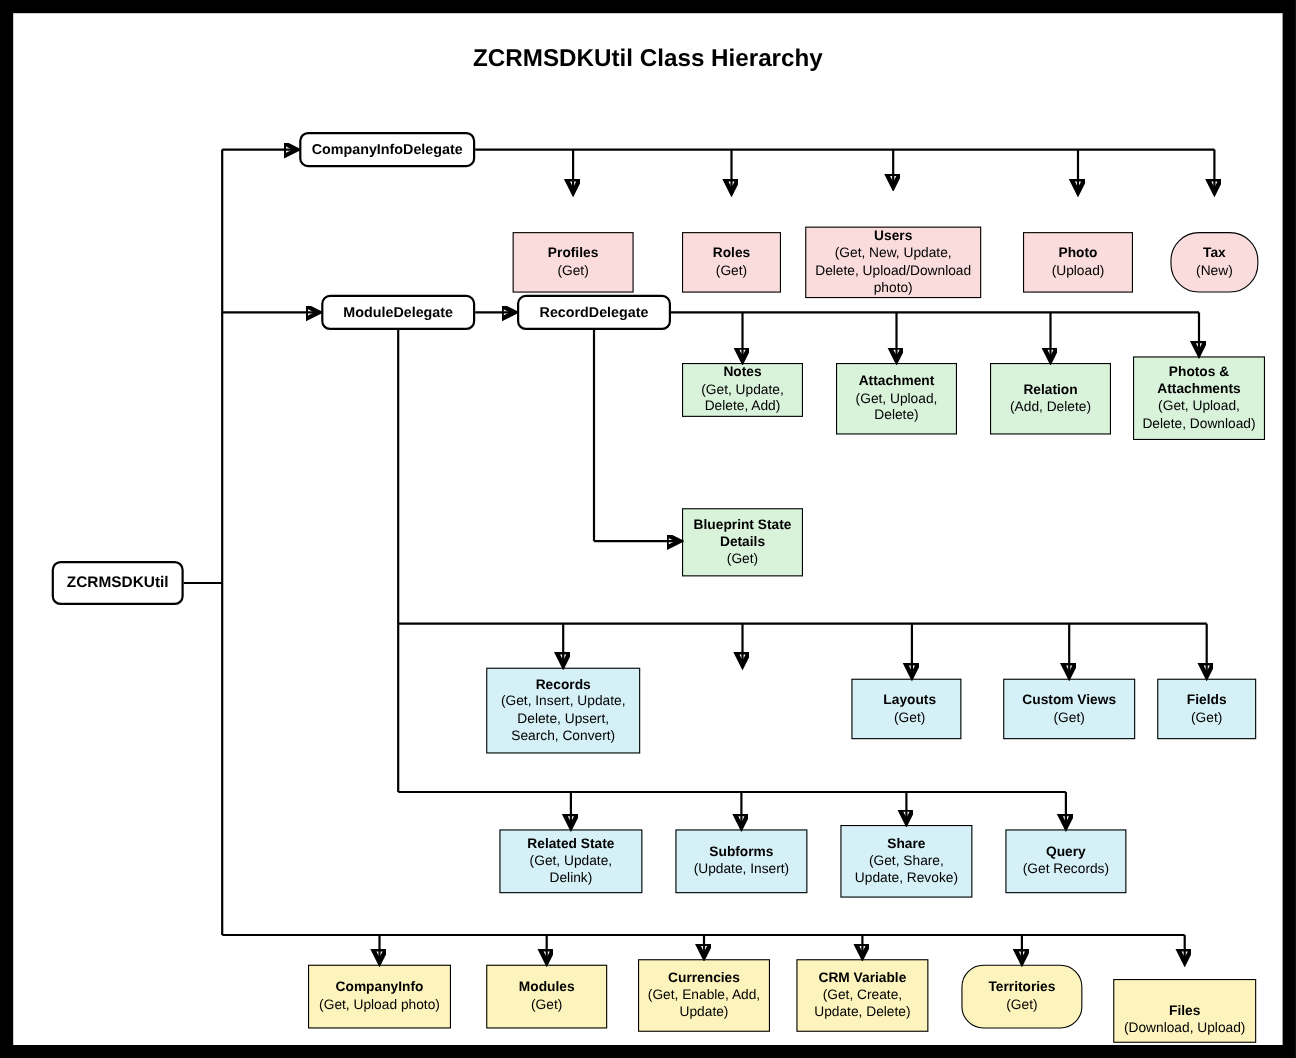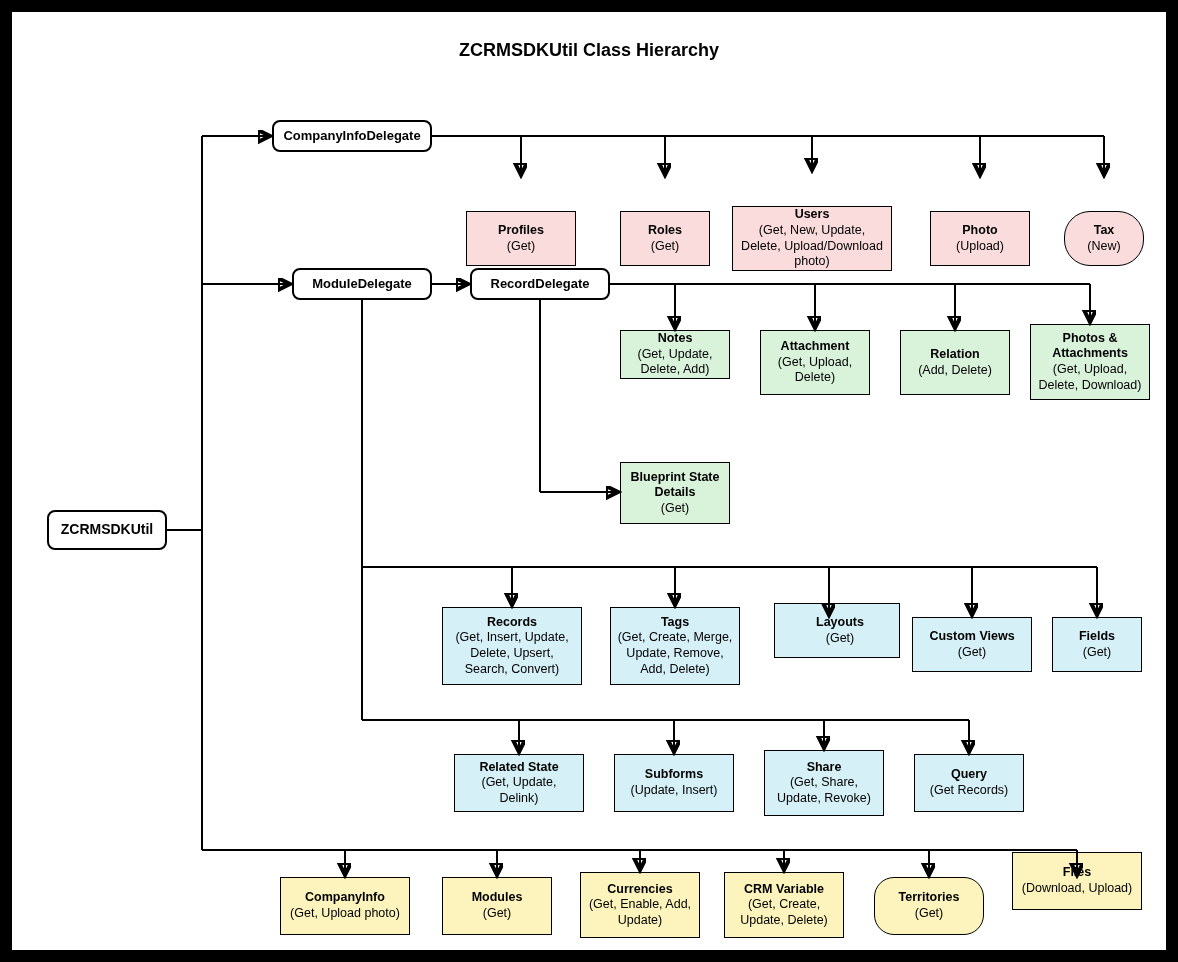--- a/index.html
+++ b/index.html
@@ -21,21 +21,21 @@
     height: 100%;
     position: relative;
   }
   .title {
     position: absolute;
     top: 28px;
     left: 0;
     right: 0;
     text-align: center;
     font-weight: bold;
-    font-size: 18px;
+    font-size: 22px;
   }
   .box {
     position: absolute;
     border: 1px solid #000;
     background: #fff;
     font-size: 12.5px;
     text-align: center;
     box-sizing: border-box;
     display: flex;
     flex-direction: column;
@@ -118,25 +118,21 @@
 
     <div class="box green" style="left:608px; top:450px; width:110px; height:62px;">
       <span class="bt">Blueprint State Details</span>
       <span>(Get)</span>
     </div>
 
     <div class="box blue" style="left:430px; top:595px; width:140px; height:78px;">
       <span class="bt">Records</span>
       <span>(Get, Insert, Update, Delete, Upsert, Search, Convert)</span>
     </div>
-    <div class="box blue" style="left:598px; top:595px; width:130px; height:78px;">
-      <span class="bt">Tags</span>
-      <span>(Get, Create, Merge, Update, Remove, Add, Delete)</span>
-    </div>
-    <div class="box blue" style="left:762px; top:591px; width:126px; height:55px;padding-left:12px;">
+    <div class="box blue" style="left:762px; top:605px; width:100px; height:55px;padding-left:12px;">
       <span class="bt">Layouts</span>
       <span>(Get)</span>
     </div>
     <div class="box blue" style="left:900px; top:605px; width:120px; height:55px;">
       <span class="bt">Custom Views</span>
       <span>(Get)</span>
     </div>
     <div class="box blue" style="left:1040px; top:605px; width:90px; height:55px;">
       <span class="bt">Fields</span>
       <span>(Get)</span>
@@ -172,21 +168,21 @@
       <span>(Get, Enable, Add, Update)</span>
     </div>
     <div class="box yellow" style="left:712px; top:860px; width:120px; height:66px;">
       <span class="bt">CRM Variable</span>
       <span>(Get, Create, Update, Delete)</span>
     </div>
     <div class="box yellow" style="left:862px; top:865px; width:110px; height:58px;border-radius:20px;">
       <span class="bt">Territories</span>
       <span>(Get)</span>
     </div>
-    <div class="box yellow" style="left:1000px; top:840px; width:130px; height:58px;">
+    <div class="box yellow" style="left:1000px; top:878px; width:130px; height:58px;justify-content:flex-end;">
       <span class="bt">Files</span>
       <span>(Download, Upload)</span>
     </div>
 
     <svg class="wires" width="1154" height="938">
       <defs>
         <marker id="ah" markerWidth="8" markerHeight="8" refX="6" refY="3" orient="auto">
           <path d="M0,0 L6,3 L0,6 Z" fill="#000"></path>
         </marker>
       </defs>

